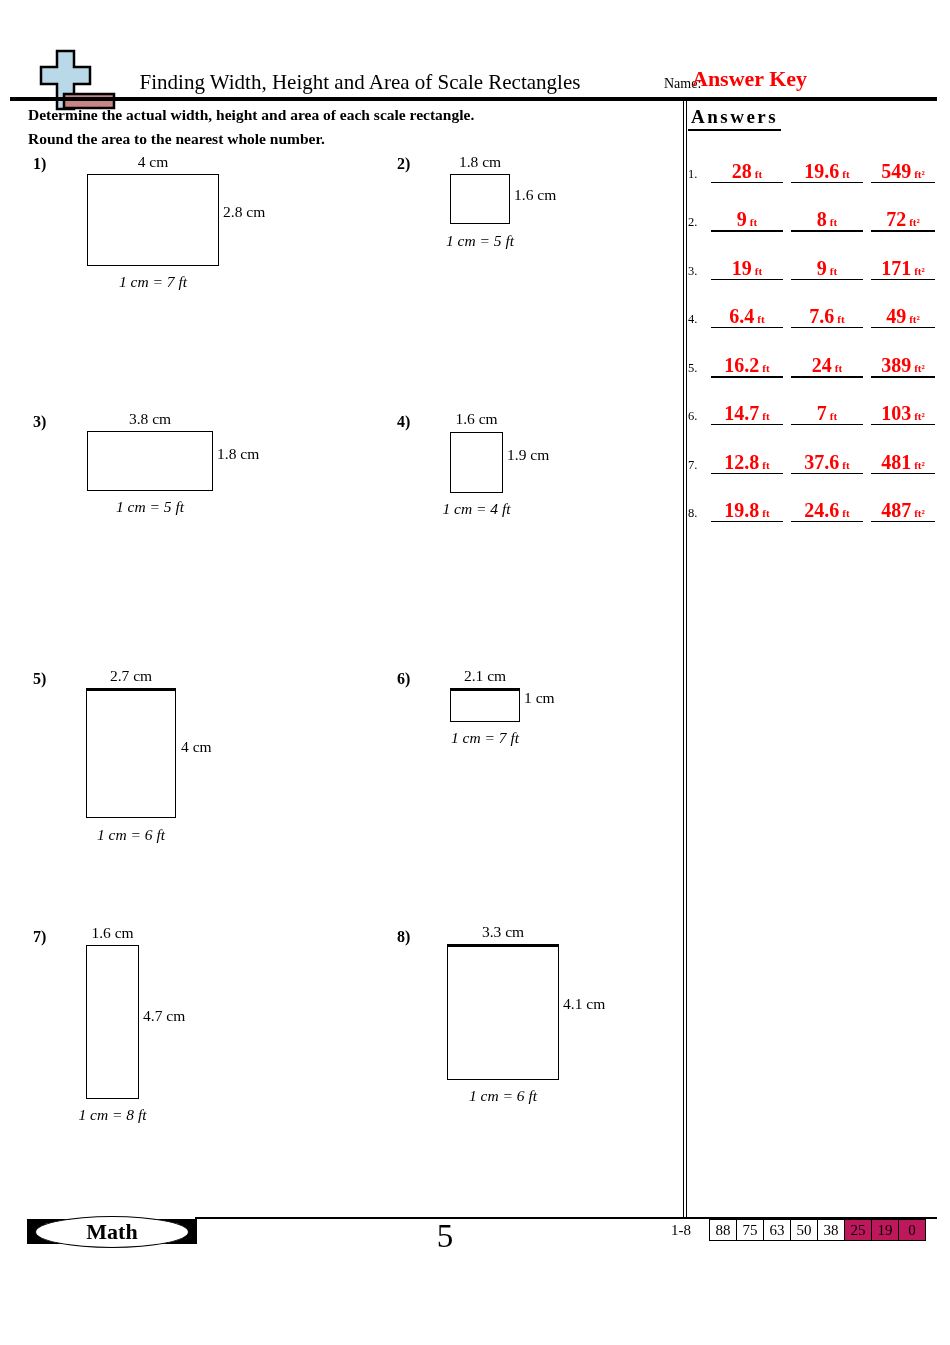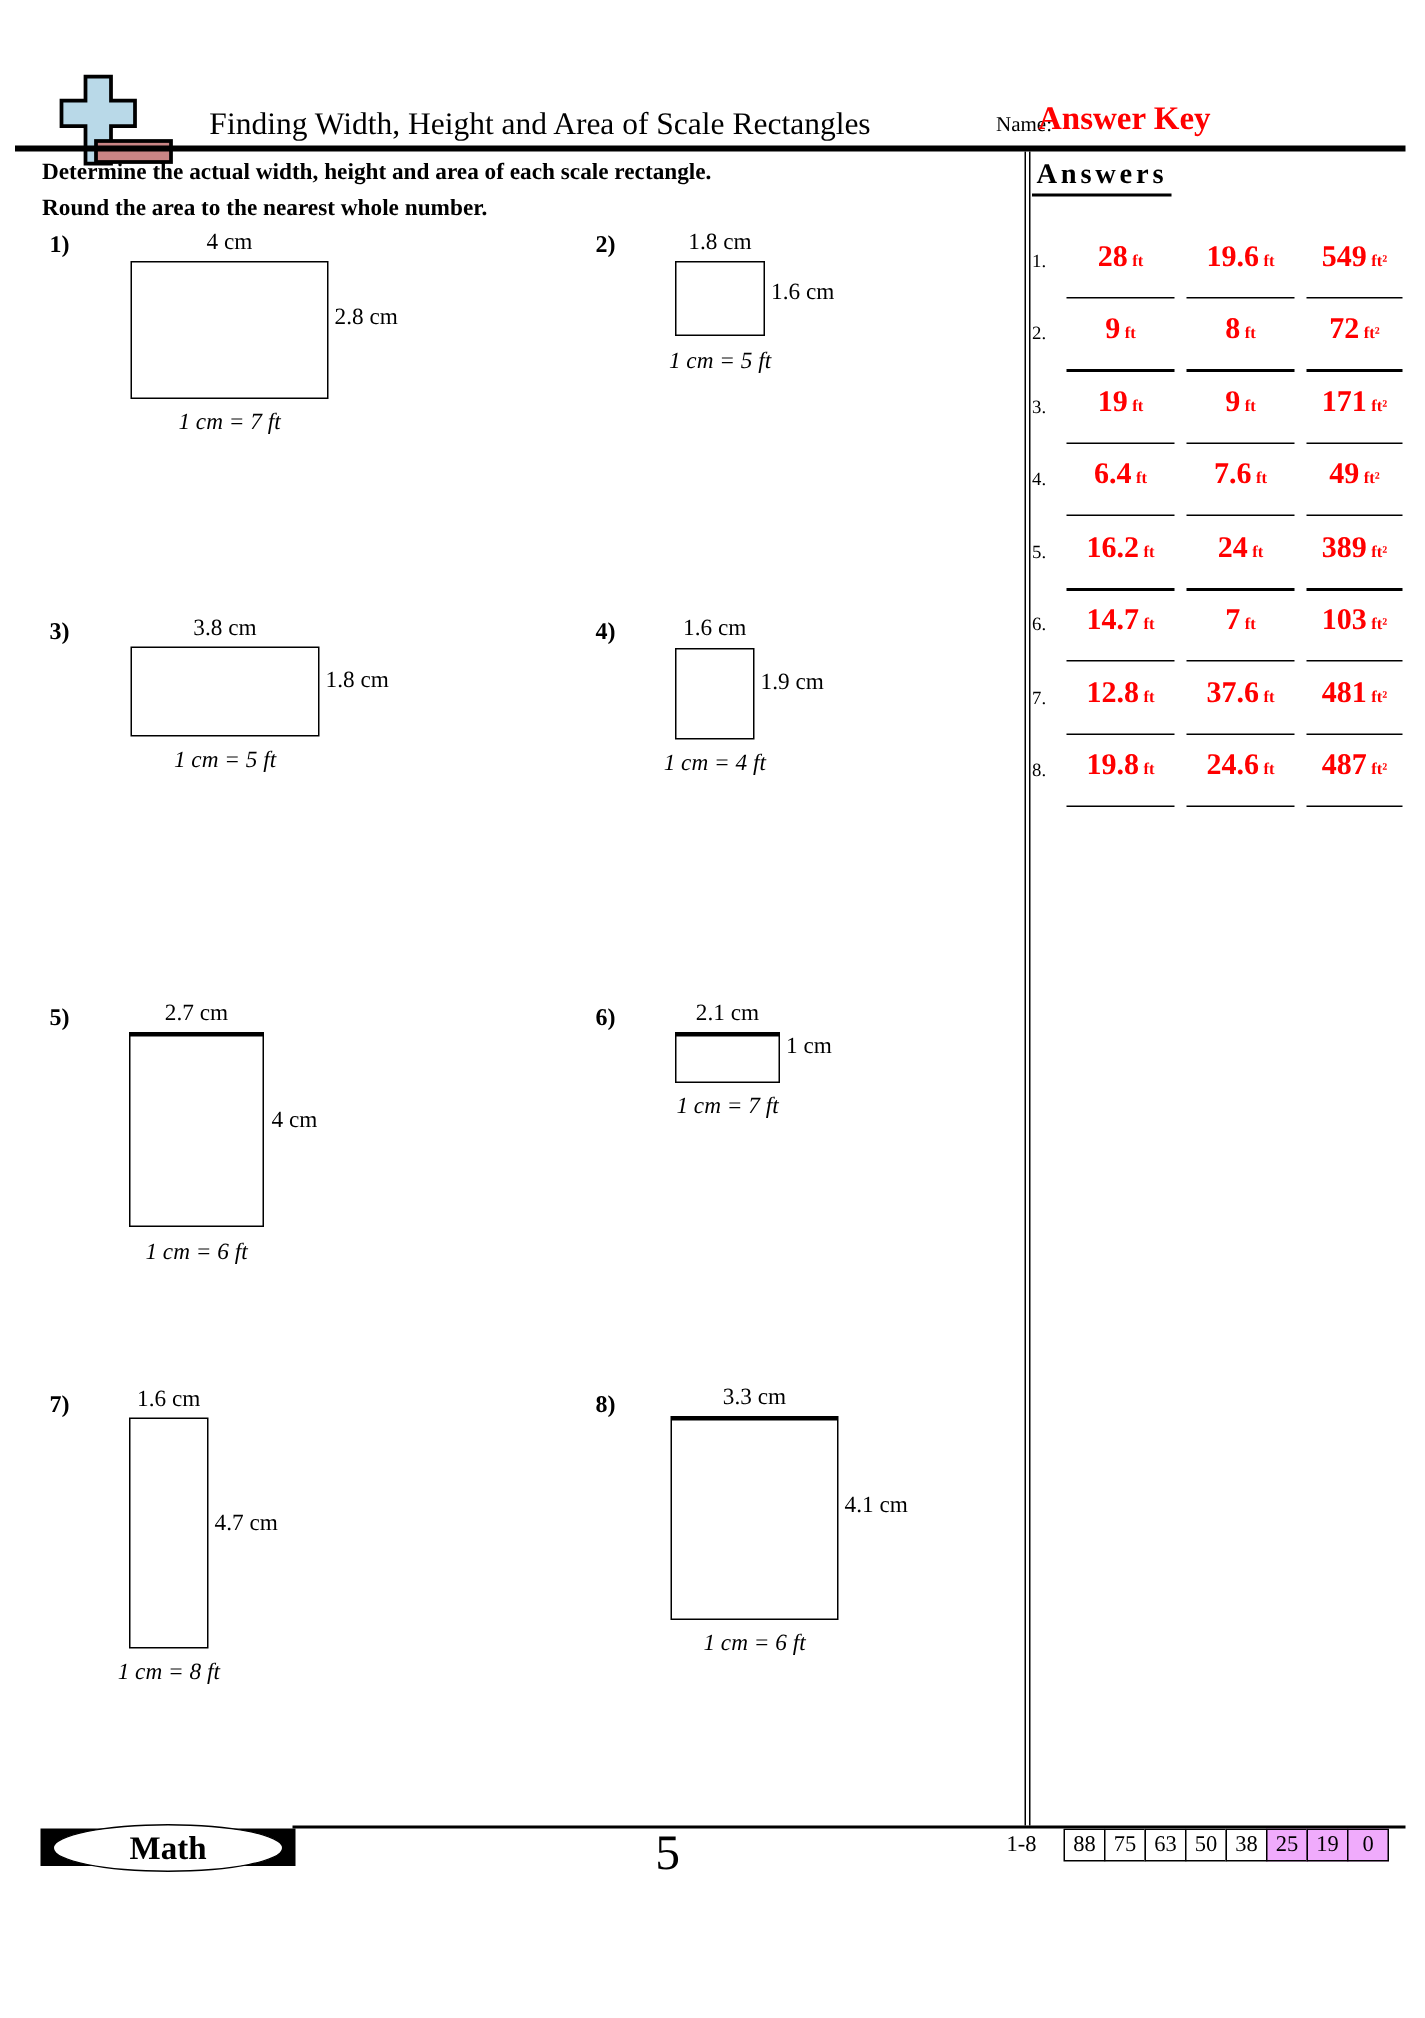--- a/index.html
+++ b/index.html
@@ -27,42 +27,42 @@
   .tlabel { text-align:center; }
   .scale { font-size:15.5px; font-style:italic; text-align:center; white-space:nowrap; }
 
   
   .divider { border-left:1.5px solid #000; border-right:1.5px solid #000; width:4px; box-sizing:border-box; }
   .answers-title-wrap { text-align:left; }
   .answers-title { font-size:19px; font-weight:bold; letter-spacing:2.5px; border-bottom:2px solid #000; padding:0 3px 2px 3px; }
   .ans-num { font-size:12.5px; }
   .ans-cell {
     position:absolute; height:28px; border-bottom:1.6px solid #000; box-sizing:content-box;
-    display:flex; align-items:flex-end; justify-content:center; padding-bottom:16px;
+    display:flex; align-items:flex-end; justify-content:center; padding-bottom:0;
   }
   .ans-cell.thick { border-bottom-width:2.6px; }
   .ans-val { color:#ff0000; font-weight:bold; font-size:20px; line-height:1.05; }
   .ans-unit { color:#ff0000; font-weight:bold; font-size:11px; margin-left:3px; line-height:1.4; }
 
   
   .footer-line { background:#000; }
   .math-logo { background:#000; display:flex; align-items:center; justify-content:center; }
   .math-ellipse {
     width:152px; height:30px; background:#fff; border-radius:50%;
     display:flex; align-items:center; justify-content:center; border:1px solid #000;
   }
   .math-text { font-size:22px; font-weight:bold; color:#000; }
   .page-num { font-size:33px; text-align:center; }
   .score-label { font-size:15px; }
   .score-row { display:flex; }
   .score-cell {
     width:26px; height:20px; border:1px solid #000; margin-left:-1px;
     display:flex; align-items:center; justify-content:center; font-size:15px; background:#fff;
   }
-  .score-cell.hl { background:#f0abfc; }
+  .score-cell.hl { background:#be185d; }
 </style>
 </head>
 <body>
 
 <div class="page">
 
   <div class="abs" style="left:24px; top:48px; width:92px; height:64px;">
     <svg width="92" height="64" viewBox="0 0 92 64">
       <path d="M33 3 h17 v16 h16 v17 h-16 v25 h-17 v-25 h-16 v-17 h16 z" fill="#b9d9e8" stroke="#000" stroke-width="2.5"></path>
       <rect x="40" y="46" width="50" height="14" fill="#c98585" stroke="#000" stroke-width="2.5"></rect>

